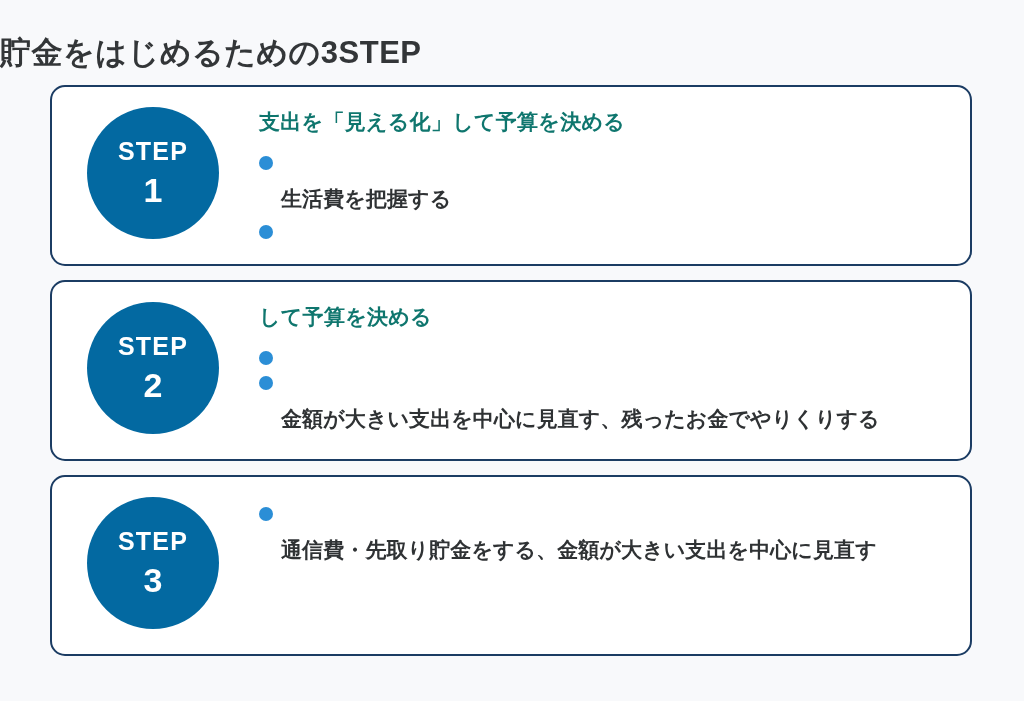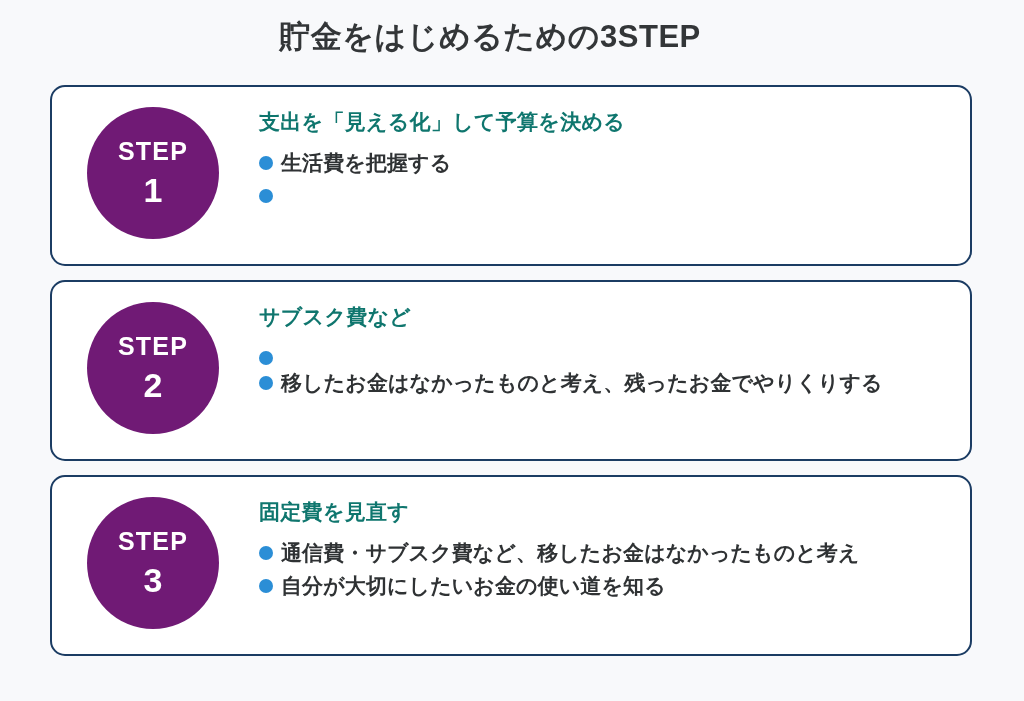--- a/index.html
+++ b/index.html
@@ -20,24 +20,23 @@
 
   .page {
     width: 1024px;
     height: 701px;
     position: relative;
   }
 
   
   .page-title {
     position: absolute;
-    top: 18px;
+    top: 34px;
     left: 0;
     width: 980px;
-    text-align: center;
     font-size: 31px;
     font-weight: bold;
     letter-spacing: 0.5px;
     color: #333638;
     line-height: 1.25;
     white-space: nowrap;
   }
 
   
   .cards {
@@ -60,21 +59,21 @@
   .step-card:last-child { margin-bottom: 0; }
 
   
   .step-badge {
     position: absolute;
     left: 35px;
     top: 20px;
     width: 132px;
     height: 132px;
     border-radius: 50%;
-    background: #701a75;
+    background: #0369a1;
     display: flex;
     flex-direction: column;
     align-items: center;
     justify-content: center;
     color: #ffffff;
   }
 
   .badge-word {
     font-size: 25px;
     font-weight: bold;
@@ -126,21 +125,21 @@
   .point-dot {
     flex: 0 0 auto;
     width: 14px;
     height: 14px;
     border-radius: 50%;
     background: #2b8ed6;
     margin-top: 8px;
     margin-right: 8px;
   }
 
-  .point-text { display: inline-block; }
+  .point-text { display: inline-block; margin-top: 36px; }
 </style>
 </head>
 <body>
 
 <div class="page">
 
   <h1 class="page-title">貯金をはじめるための3STEP</h1>
 
   <div class="cards">
 
@@ -162,47 +161,42 @@
         </ul>
       </div>
     </section>
 
     <section class="step-card">
       <div class="step-badge">
         <span class="badge-word">STEP</span>
         <span class="badge-num">2</span>
       </div>
       <div class="step-body">
-        <h2 class="step-heading">サブスク費など</h2>
+        <h2 class="step-heading">して予算を決める</h2>
         <ul class="step-points">
           <li class="point-item">
             <span class="point-dot"></span>
           </li>
           <li class="point-item">
             <span class="point-dot"></span>
-            <span class="point-text">移したお金はなかったものと考え、残ったお金でやりくりする</span>
+            <span class="point-text">金額が大きい支出を中心に見直す、残ったお金でやりくりする</span>
           </li>
         </ul>
       </div>
     </section>
 
     <section class="step-card">
       <div class="step-badge">
         <span class="badge-word">STEP</span>
         <span class="badge-num">3</span>
       </div>
       <div class="step-body">
-        <h2 class="step-heading">固定費を見直す</h2>
         <ul class="step-points">
           <li class="point-item">
             <span class="point-dot"></span>
-            <span class="point-text">通信費・サブスク費など、移したお金はなかったものと考え</span>
-          </li>
-          <li class="point-item">
-            <span class="point-dot"></span>
-            <span class="point-text">自分が大切にしたいお金の使い道を知る</span>
+            <span class="point-text">通信費・先取り貯金をする、金額が大きい支出を中心に見直す</span>
           </li>
         </ul>
       </div>
     </section>
 
   </div>
 </div>
 
 </body></html>

